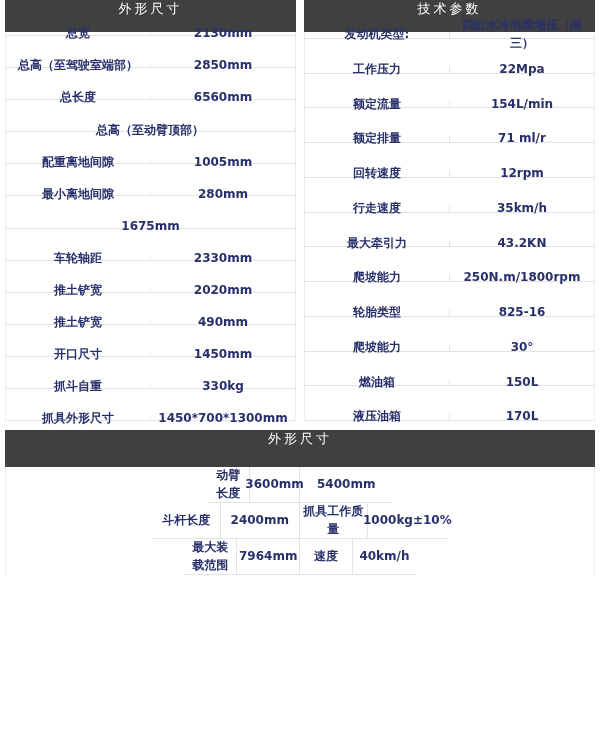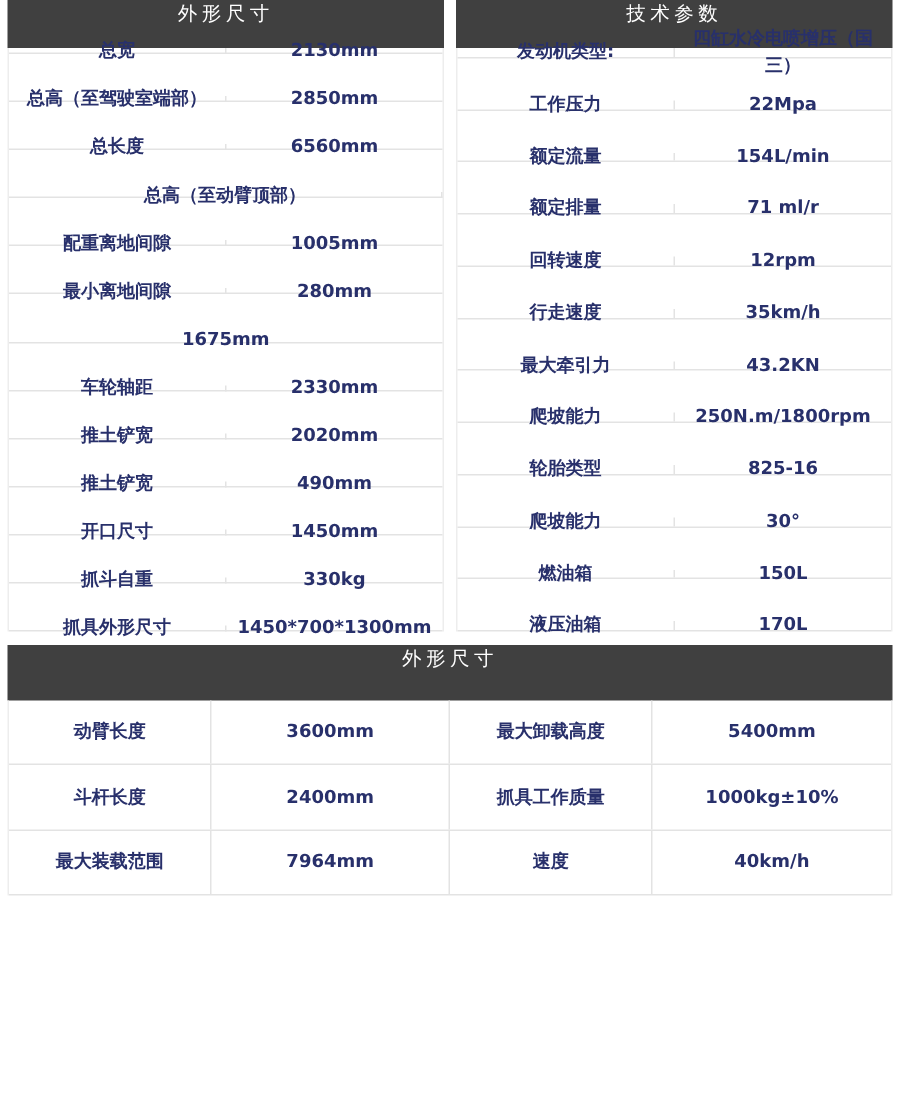--- a/index.html
+++ b/index.html
@@ -60,21 +60,21 @@
   }
   .top-wrap .cell { flex: 1 1 0; }
   .top-wrap .cell.label { border-right: 1px solid #e3e3e3; }
 
   .bottom-section {
     margin: 9px 5px 0 5px;
     display: flex;
     flex-direction: column;
   }
   .bottom-section .table-header { height: 37px; }
-  .bottom-section .table-body { height: 130px; }
+  .bottom-section .table-body { height: 108px; align-items: center; }
   .bottom-section .cell { border-right: 1px solid #e3e3e3; }
   .bottom-section .cell:last-child { border-right: none; }
   .bottom-section .cell.c-label1 { flex: 0 0 23%; }
   .bottom-section .cell.c-value1 { flex: 0 0 27%; }
   .bottom-section .cell.c-label2 { flex: 0 0 23%; }
   .bottom-section .cell.c-value2 { flex: 1 1 auto; }
 </style>
 </head>
 <body>
 
@@ -199,21 +199,20 @@
   </div>
 
   <section class="bottom-section">
     <div class="table-header">
       <span>外形尺寸</span>
     </div>
     <div class="table-body">
       <div class="row">
         <div class="cell c-label1">动臂长度</div>
         <div class="cell c-value1">3600mm</div>
-        <div class="cell c-label2">最大卸载高度</div>
         <div class="cell c-value2">5400mm</div>
       </div>
       <div class="row">
         <div class="cell c-label1">斗杆长度</div>
         <div class="cell c-value1">2400mm</div>
         <div class="cell c-label2">抓具工作质量</div>
         <div class="cell c-value2">1000kg±10%</div>
       </div>
       <div class="row">
         <div class="cell c-label1">最大装载范围</div>

